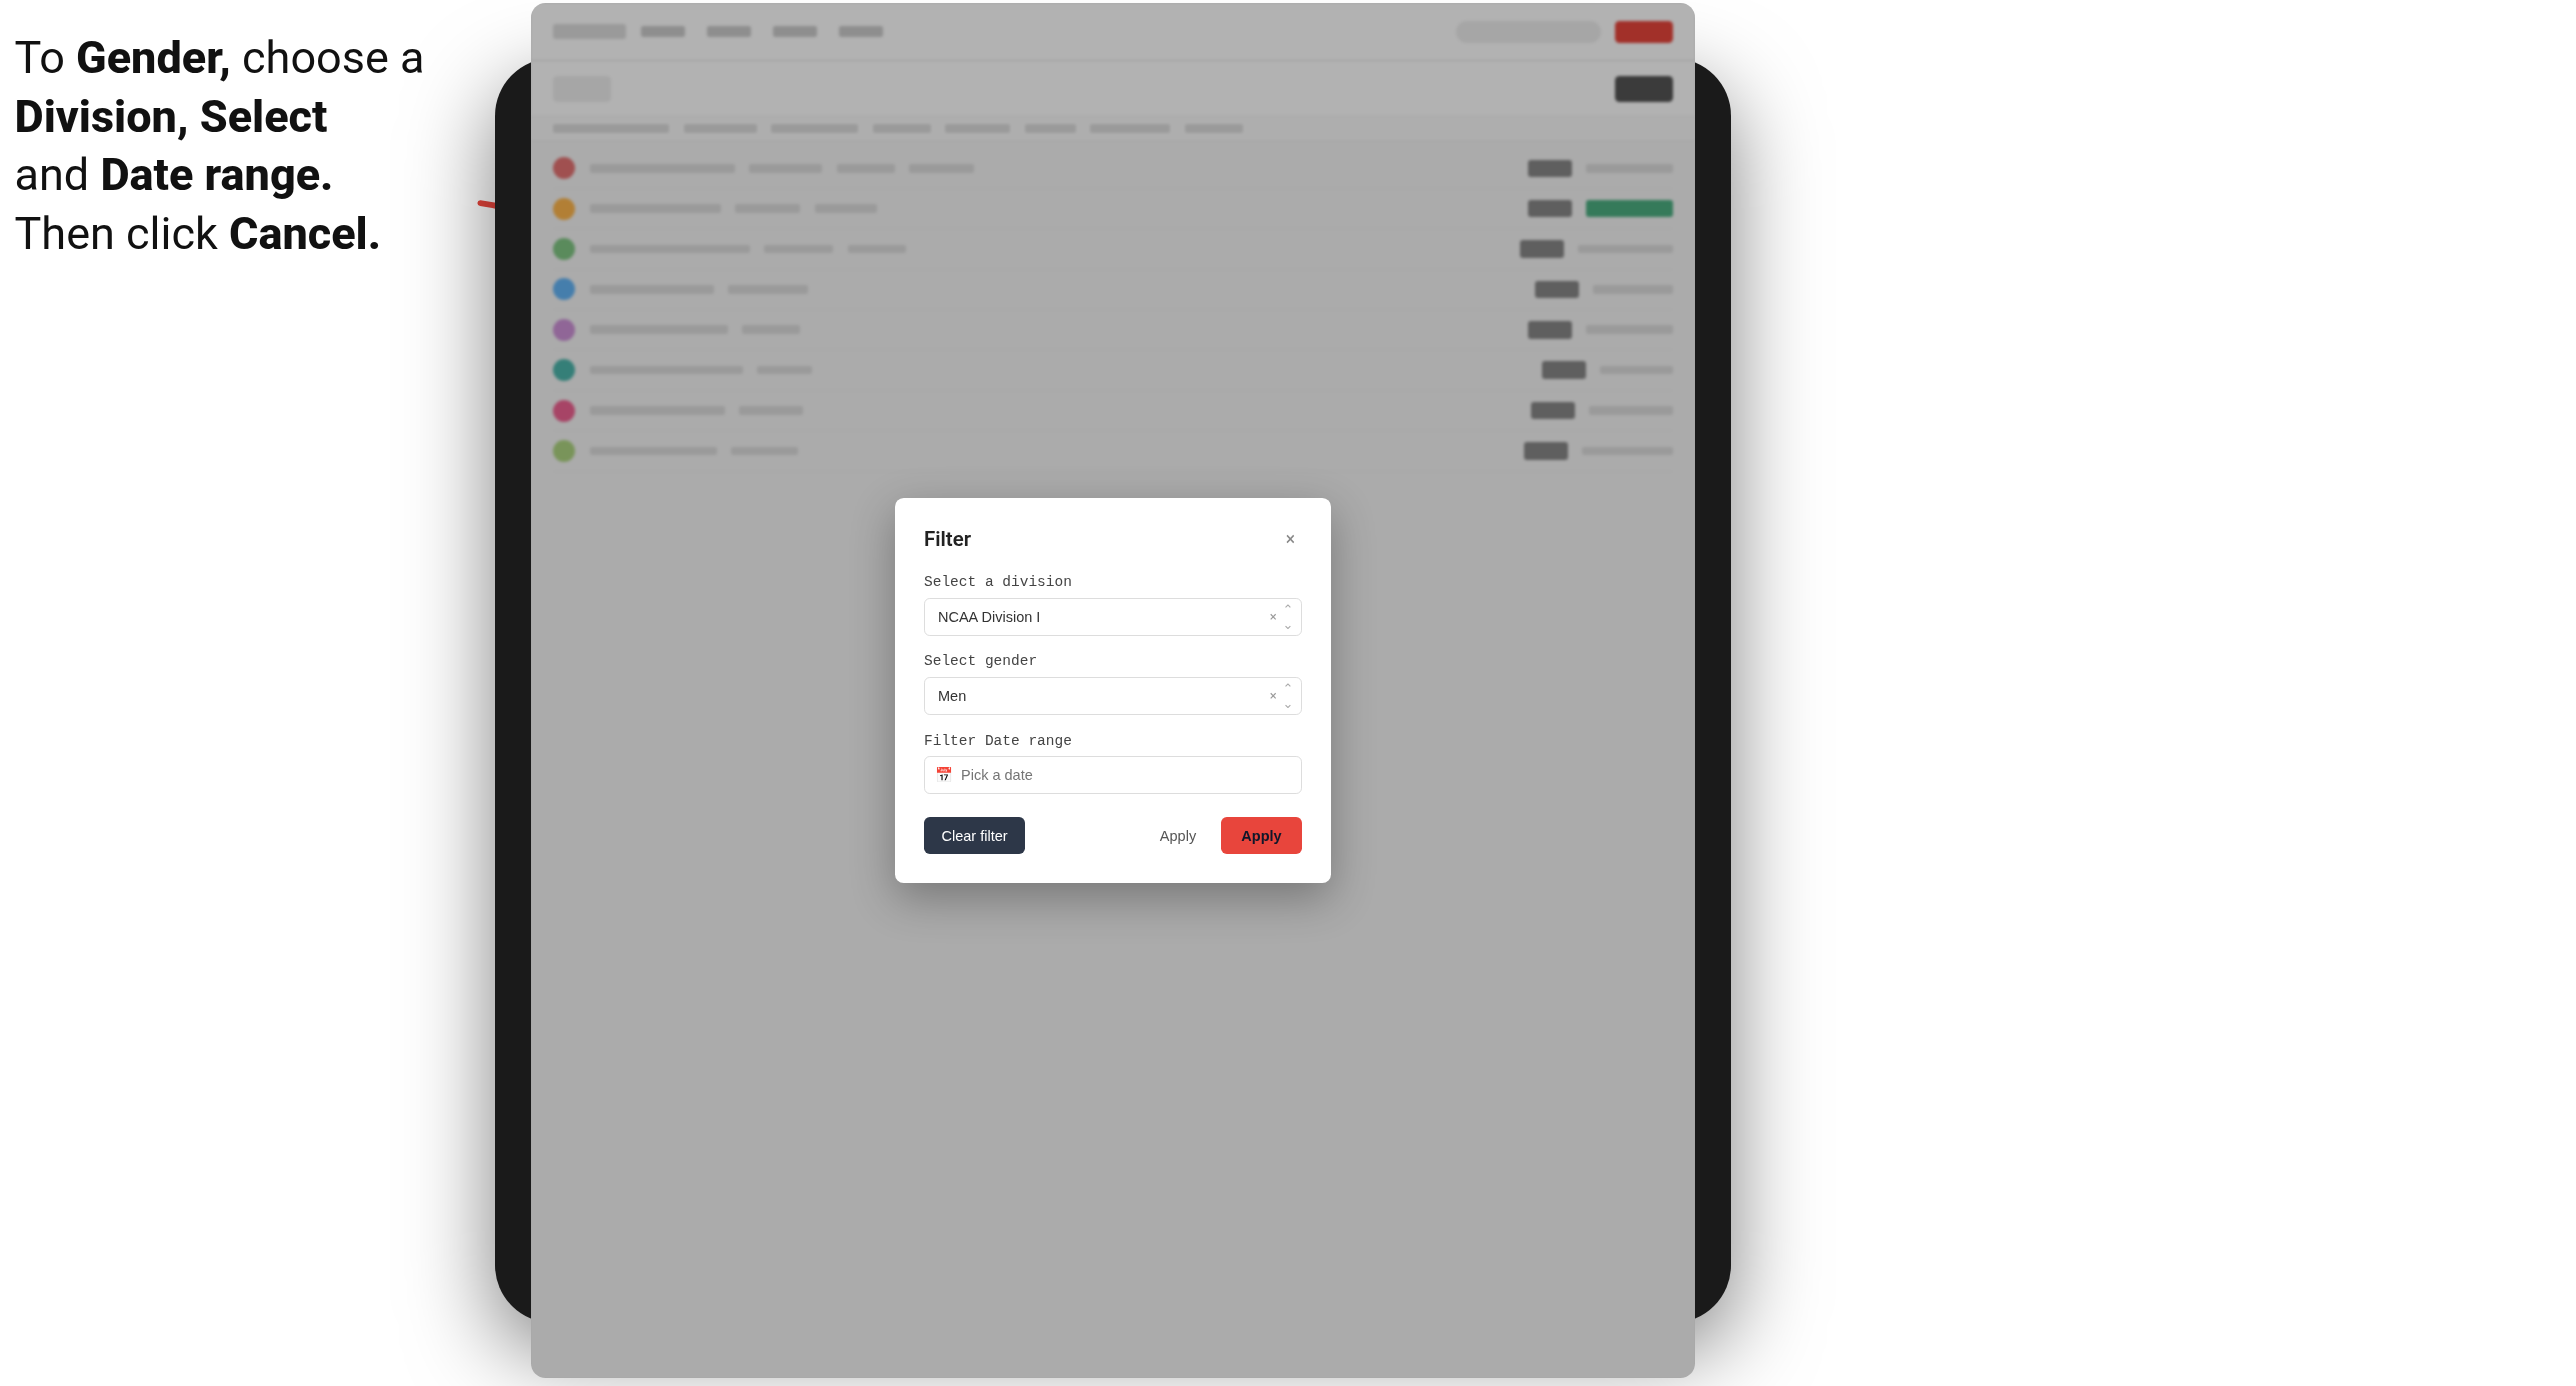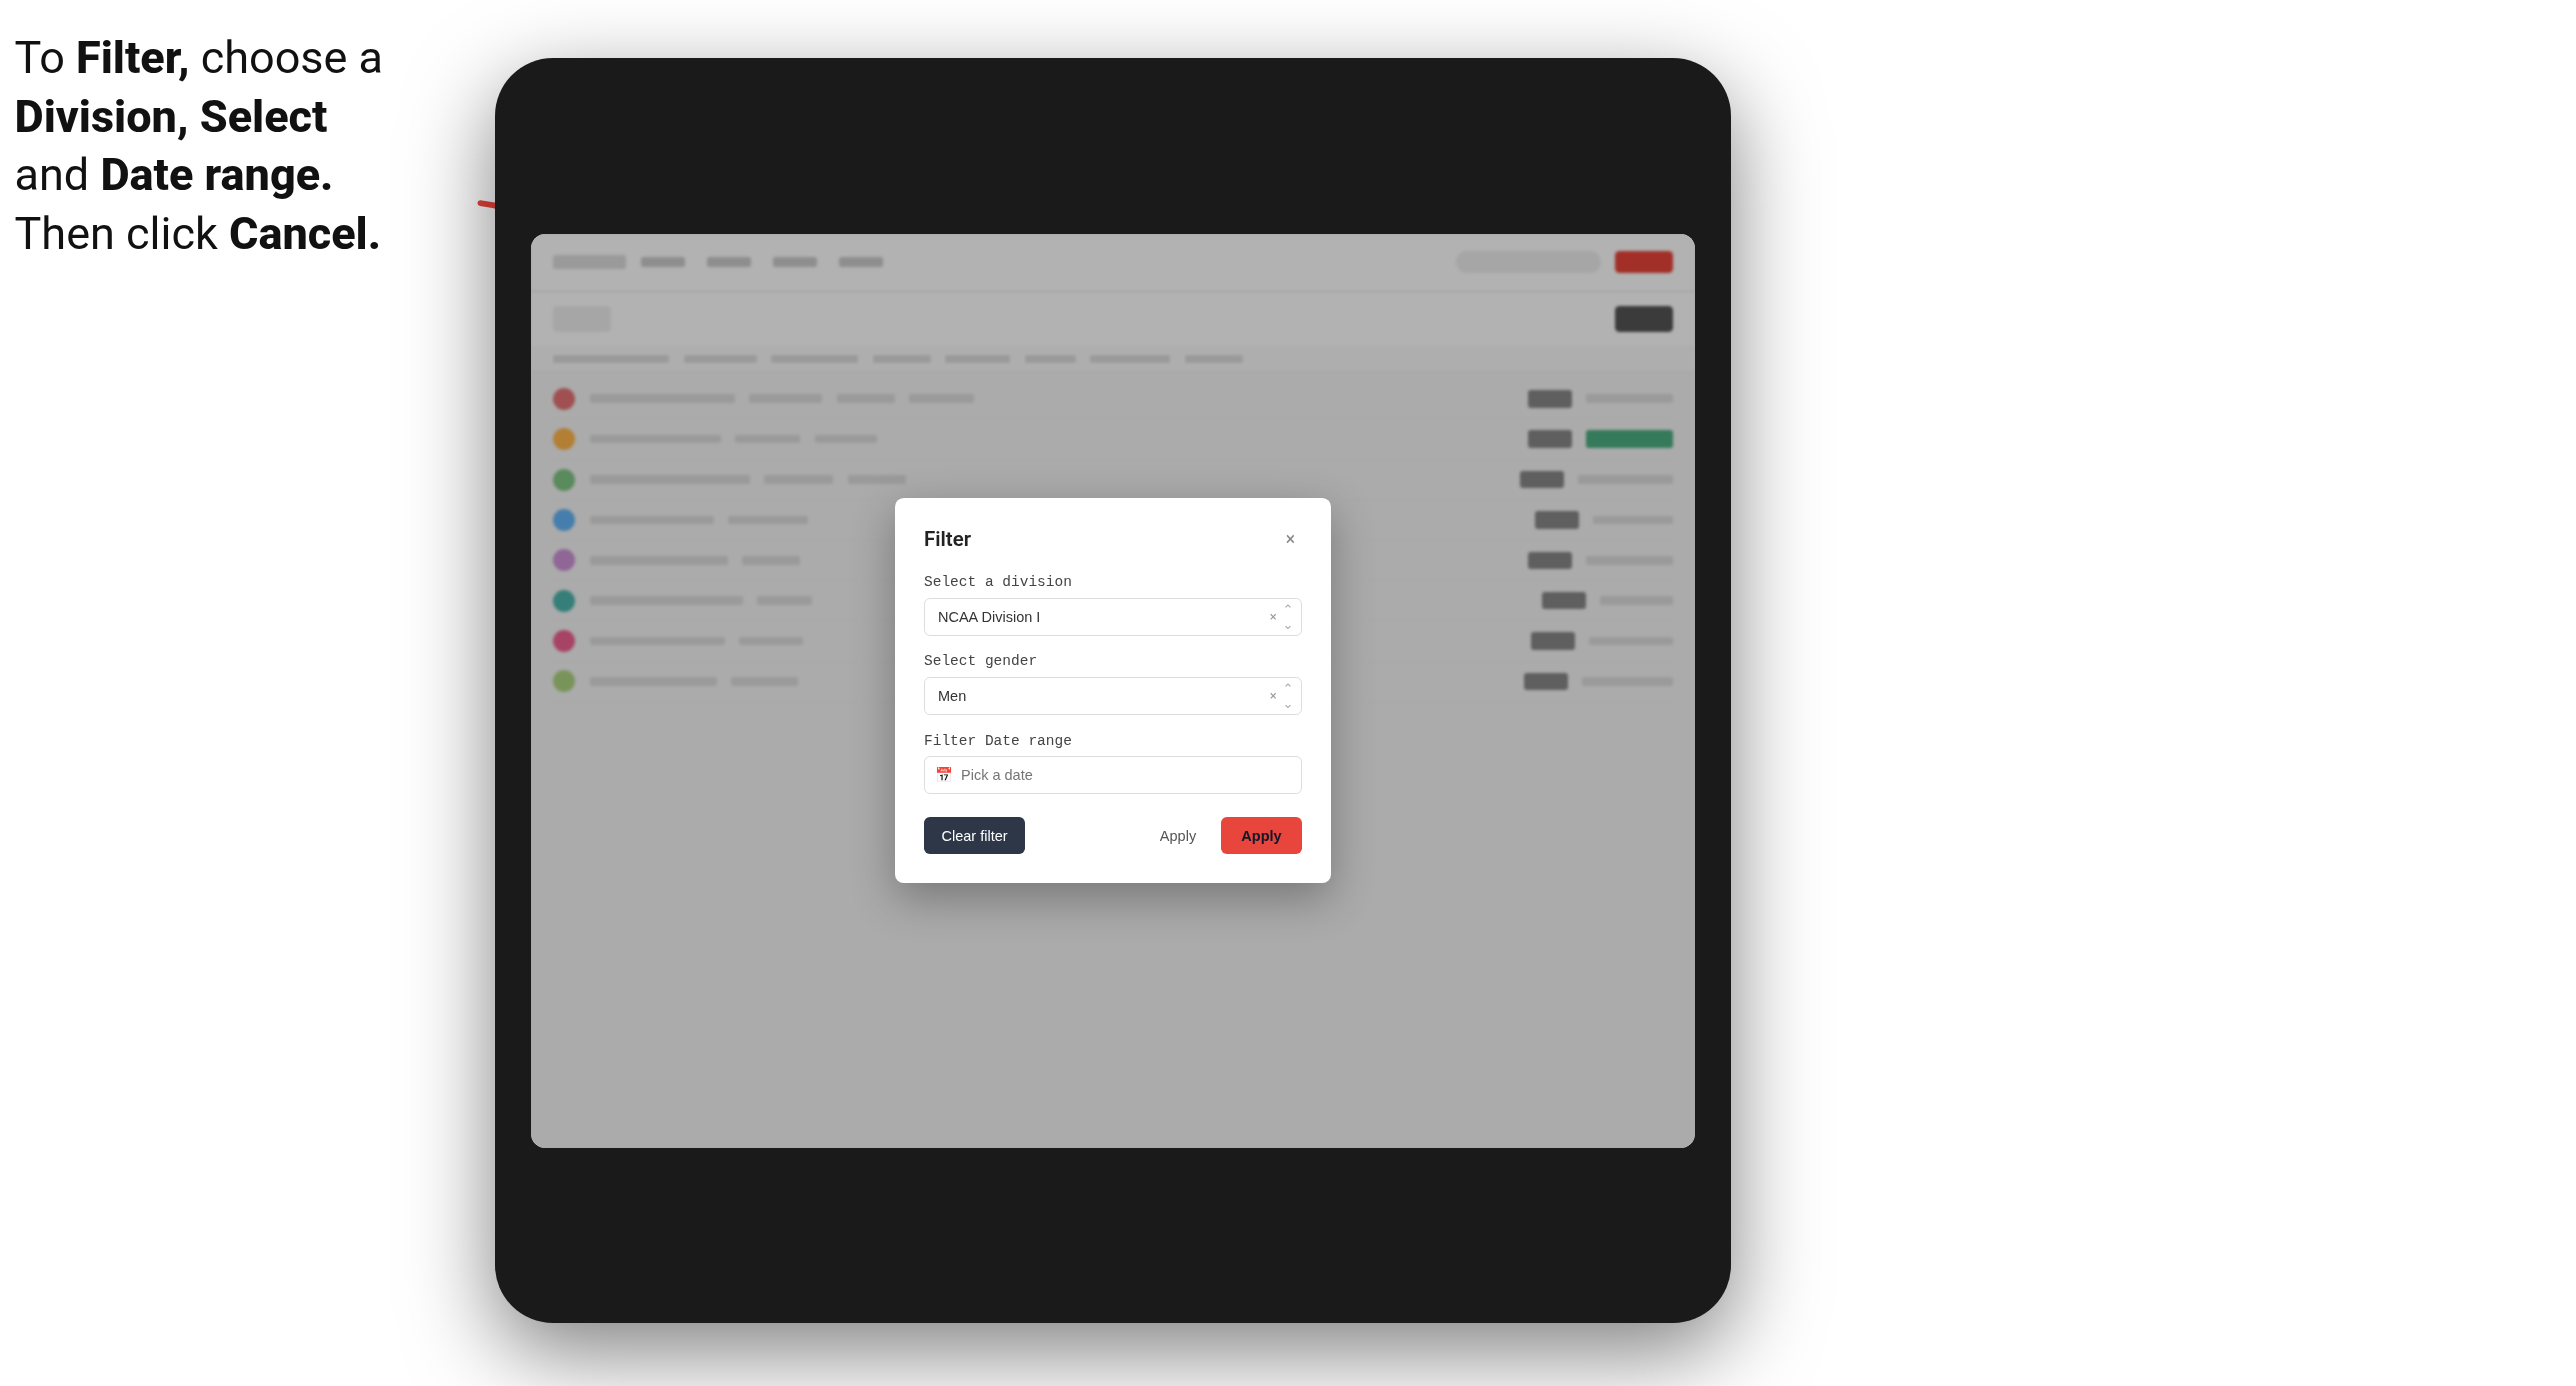--- a/index.html
+++ b/index.html
@@ -46,21 +46,21 @@
       background: #1a1a1a;
       border-radius: 58px;
       box-shadow: 0 29px 87px rgba(0,0,0,0.5);
       display: flex;
       align-items: center;
       justify-content: center;
     }
 
     .tablet-screen {
       width: 1164px;
-      height: 914px;
+      height: 1375px;
       background: #f0f0f0;
       border-radius: 14.5px;
       overflow: hidden;
       position: relative;
     }
 
     
     .bg-app {
       width: 100%;
       height: 100%;
@@ -354,21 +354,21 @@
     .footer-right {
       display: flex;
       align-items: center;
       gap: 7.3px;
     }
   </style>
 </head>
 <body>
 
 <div class="instruction-text">
-  To <strong>Filter,</strong> choose a<br>
+  To <strong>Gender,</strong> choose a<br>
   <strong>Division, Select</strong><br>
   and <strong>Date range.</strong><br>
   Then click <strong>Cancel.</strong>
 </div>
 
 <svg class="arrow-svg" viewBox="0 0 700 600" fill="none" xmlns="http://www.w3.org/2000/svg">
   <path d="M 120 80 Q 300 100 580 480" stroke="#e8453c" stroke-width="8" fill="none" stroke-linecap="round"></path>
   <polygon points="555,500 600,460 615,510" fill="#e8453c"></polygon>
 </svg>
 

